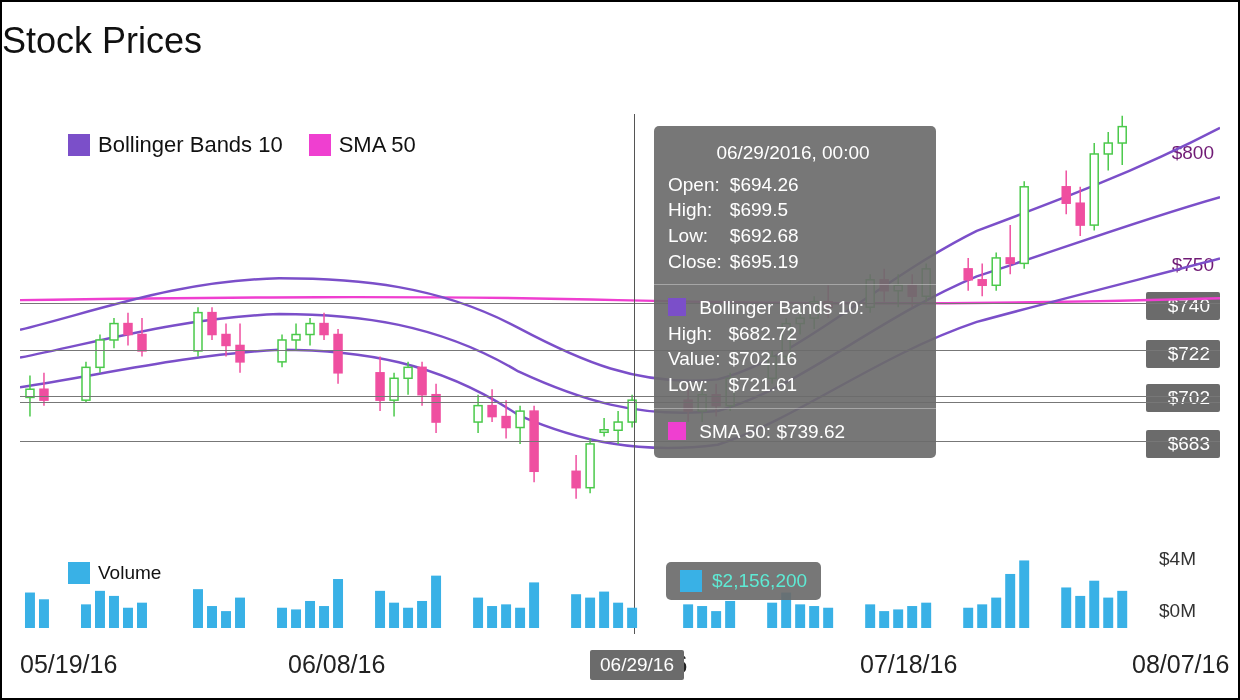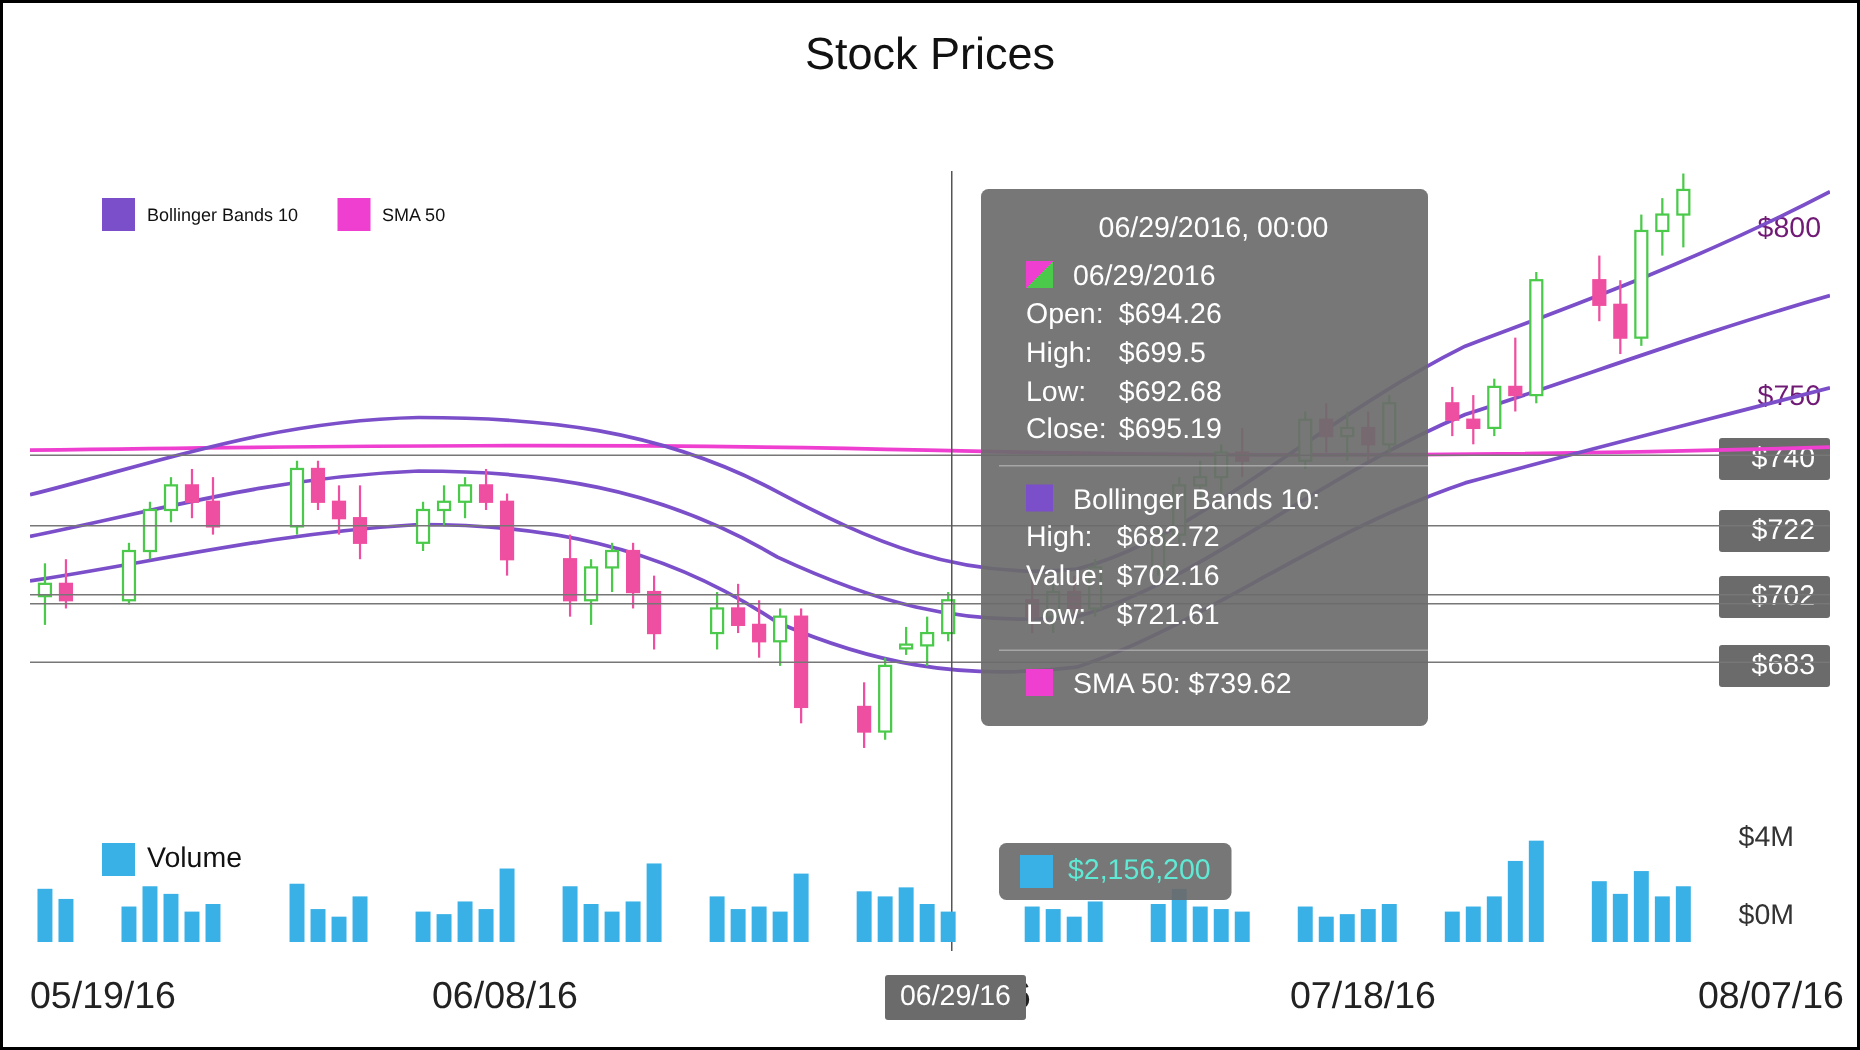--- a/index.html
+++ b/index.html
@@ -1,35 +1,35 @@
 <!DOCTYPE html>
 <html><head>
 <meta charset="utf-8">
 <style>
   html,body{margin:0;padding:0;font-family:-apple-system,BlinkMacSystemFont,"Segoe UI",Helvetica,Arial,sans-serif;background:#fff;color:#111;}
   .frame{position:relative;box-sizing:border-box;width:1240px;height:700px;border:2px solid #000;}
-  .title{position:absolute;top:18px;left:0;right:0;text-align:center;font-size:30px;font-weight:400;}
-  .legend{position:absolute;top:130px;left:66px;display:flex;align-items:center;font-size:12px;}
+  .title{position:absolute;top:18px;left:0;right:0;font-size:36px;font-weight:400;}
+  .legend{position:absolute;top:130px;left:66px;display:flex;align-items:center;font-size:22px;}
   .swatch{width:22px;height:22px;display:inline-block;margin-right:8px;}
   .sw-bb{background:#7b4fc9;}
   .sw-sma{background:#ef3fd0;}
   .legend-item{display:flex;align-items:center;margin-right:26px;}
   .plot{position:absolute;left:18px;right:18px;top:100px;bottom:172px;}
   .plot svg{width:100%;height:100%;display:block;}
   .axis-price-label{position:absolute;right:24px;font-size:19px;color:#701a75;}
   .axis-price-badge{position:absolute;right:18px;background:#6b6b6b;color:#fff;font-size:19px;padding:3px 10px 3px 12px;border-radius:2px;text-align:right;min-width:52px;}
   .vol-panel{position:absolute;left:18px;right:18px;top:540px;height:86px;}
   .vol-legend{position:absolute;top:20px;left:48px;display:flex;align-items:center;font-size:19px;}
   .sw-vol{background:#39b1e6;}
   .vol-axis-label{position:absolute;right:24px;font-size:19px;color:#333;}
   .xaxis{position:absolute;left:18px;right:18px;bottom:22px;height:26px;font-size:25px;color:#222;}
   .xaxis span{position:absolute;}
   .xaxis-badge{position:absolute;background:#6b6b6b;color:#fff;font-size:19px;padding:4px 10px;border-radius:2px;}
   .crosshair{position:absolute;width:0;border-left:1px solid #555;}
-  .tooltip{position:absolute;background:rgba(107,107,107,0.92);color:#fff;border-radius:5px;padding:14px 18px 14px 30px;font-size:19px;line-height:1.35;min-width:250px;}
+  .tooltip{position:absolute;background:rgba(107,107,107,0.92);color:#fff;border-radius:5px;padding:14px 18px 14px 14px;font-size:19px;line-height:1.35;min-width:250px;}
   .tooltip .hdr{text-align:center;margin-bottom:6px;}
   .tooltip .sep{border-top:1px solid rgba(255,255,255,0.35);margin:10px -18px;}
   .tooltip table{border-collapse:collapse;}
   .tooltip td{padding:0 0;}
   .tooltip td.k{padding-right:8px;margin-left:24px;}
   .tt-sw{width:18px;height:18px;display:inline-block;vertical-align:-2px;margin-right:8px;}
   .tt-sw.ohlc{background:linear-gradient(135deg,#ef3fd0 0 50%,#4ac94a 50% 100%);}
   .tt-sw.bb{background:#7b4fc9;}
   .tt-sw.sma{background:#ef3fd0;}
   .vol-tooltip{position:absolute;background:rgba(107,107,107,0.92);color:#5eead4;border-radius:5px;padding:8px 14px;font-size:19px;display:flex;align-items:center;}
@@ -191,24 +191,20 @@
           <line x1="1105.8999999999999" x2="1105.8999999999999" y1="13.806451612903231" y2="63.50967741935483" stroke="#4ac94a" stroke-width="1.5"></line>
           <rect x="1101.8999999999999" width="8" y="24.851612903225828" height="16.567741935483866" fill="#fff" stroke="#4ac94a" stroke-width="1.5"></rect>
         </g>
     </svg>
   </div>
 
   <div class="crosshair" style="left:632px;top:112px;height:520px"></div>
 
   <div class="tooltip" style="left:652px;top:124px">
     <div class="hdr">06/29/2016, 00:00</div>
-    <div>
-      <span class="tt-sw ohlc"></span>
-      <span>06/29/2016</span>
-    </div>
     <table>
       <tbody>
           <tr>
             <td class="k">Open:</td>
             <td>$694.26</td>
           </tr>
       <tr>
             <td class="k">High:</td>
             <td>$699.5</td>
           </tr>

